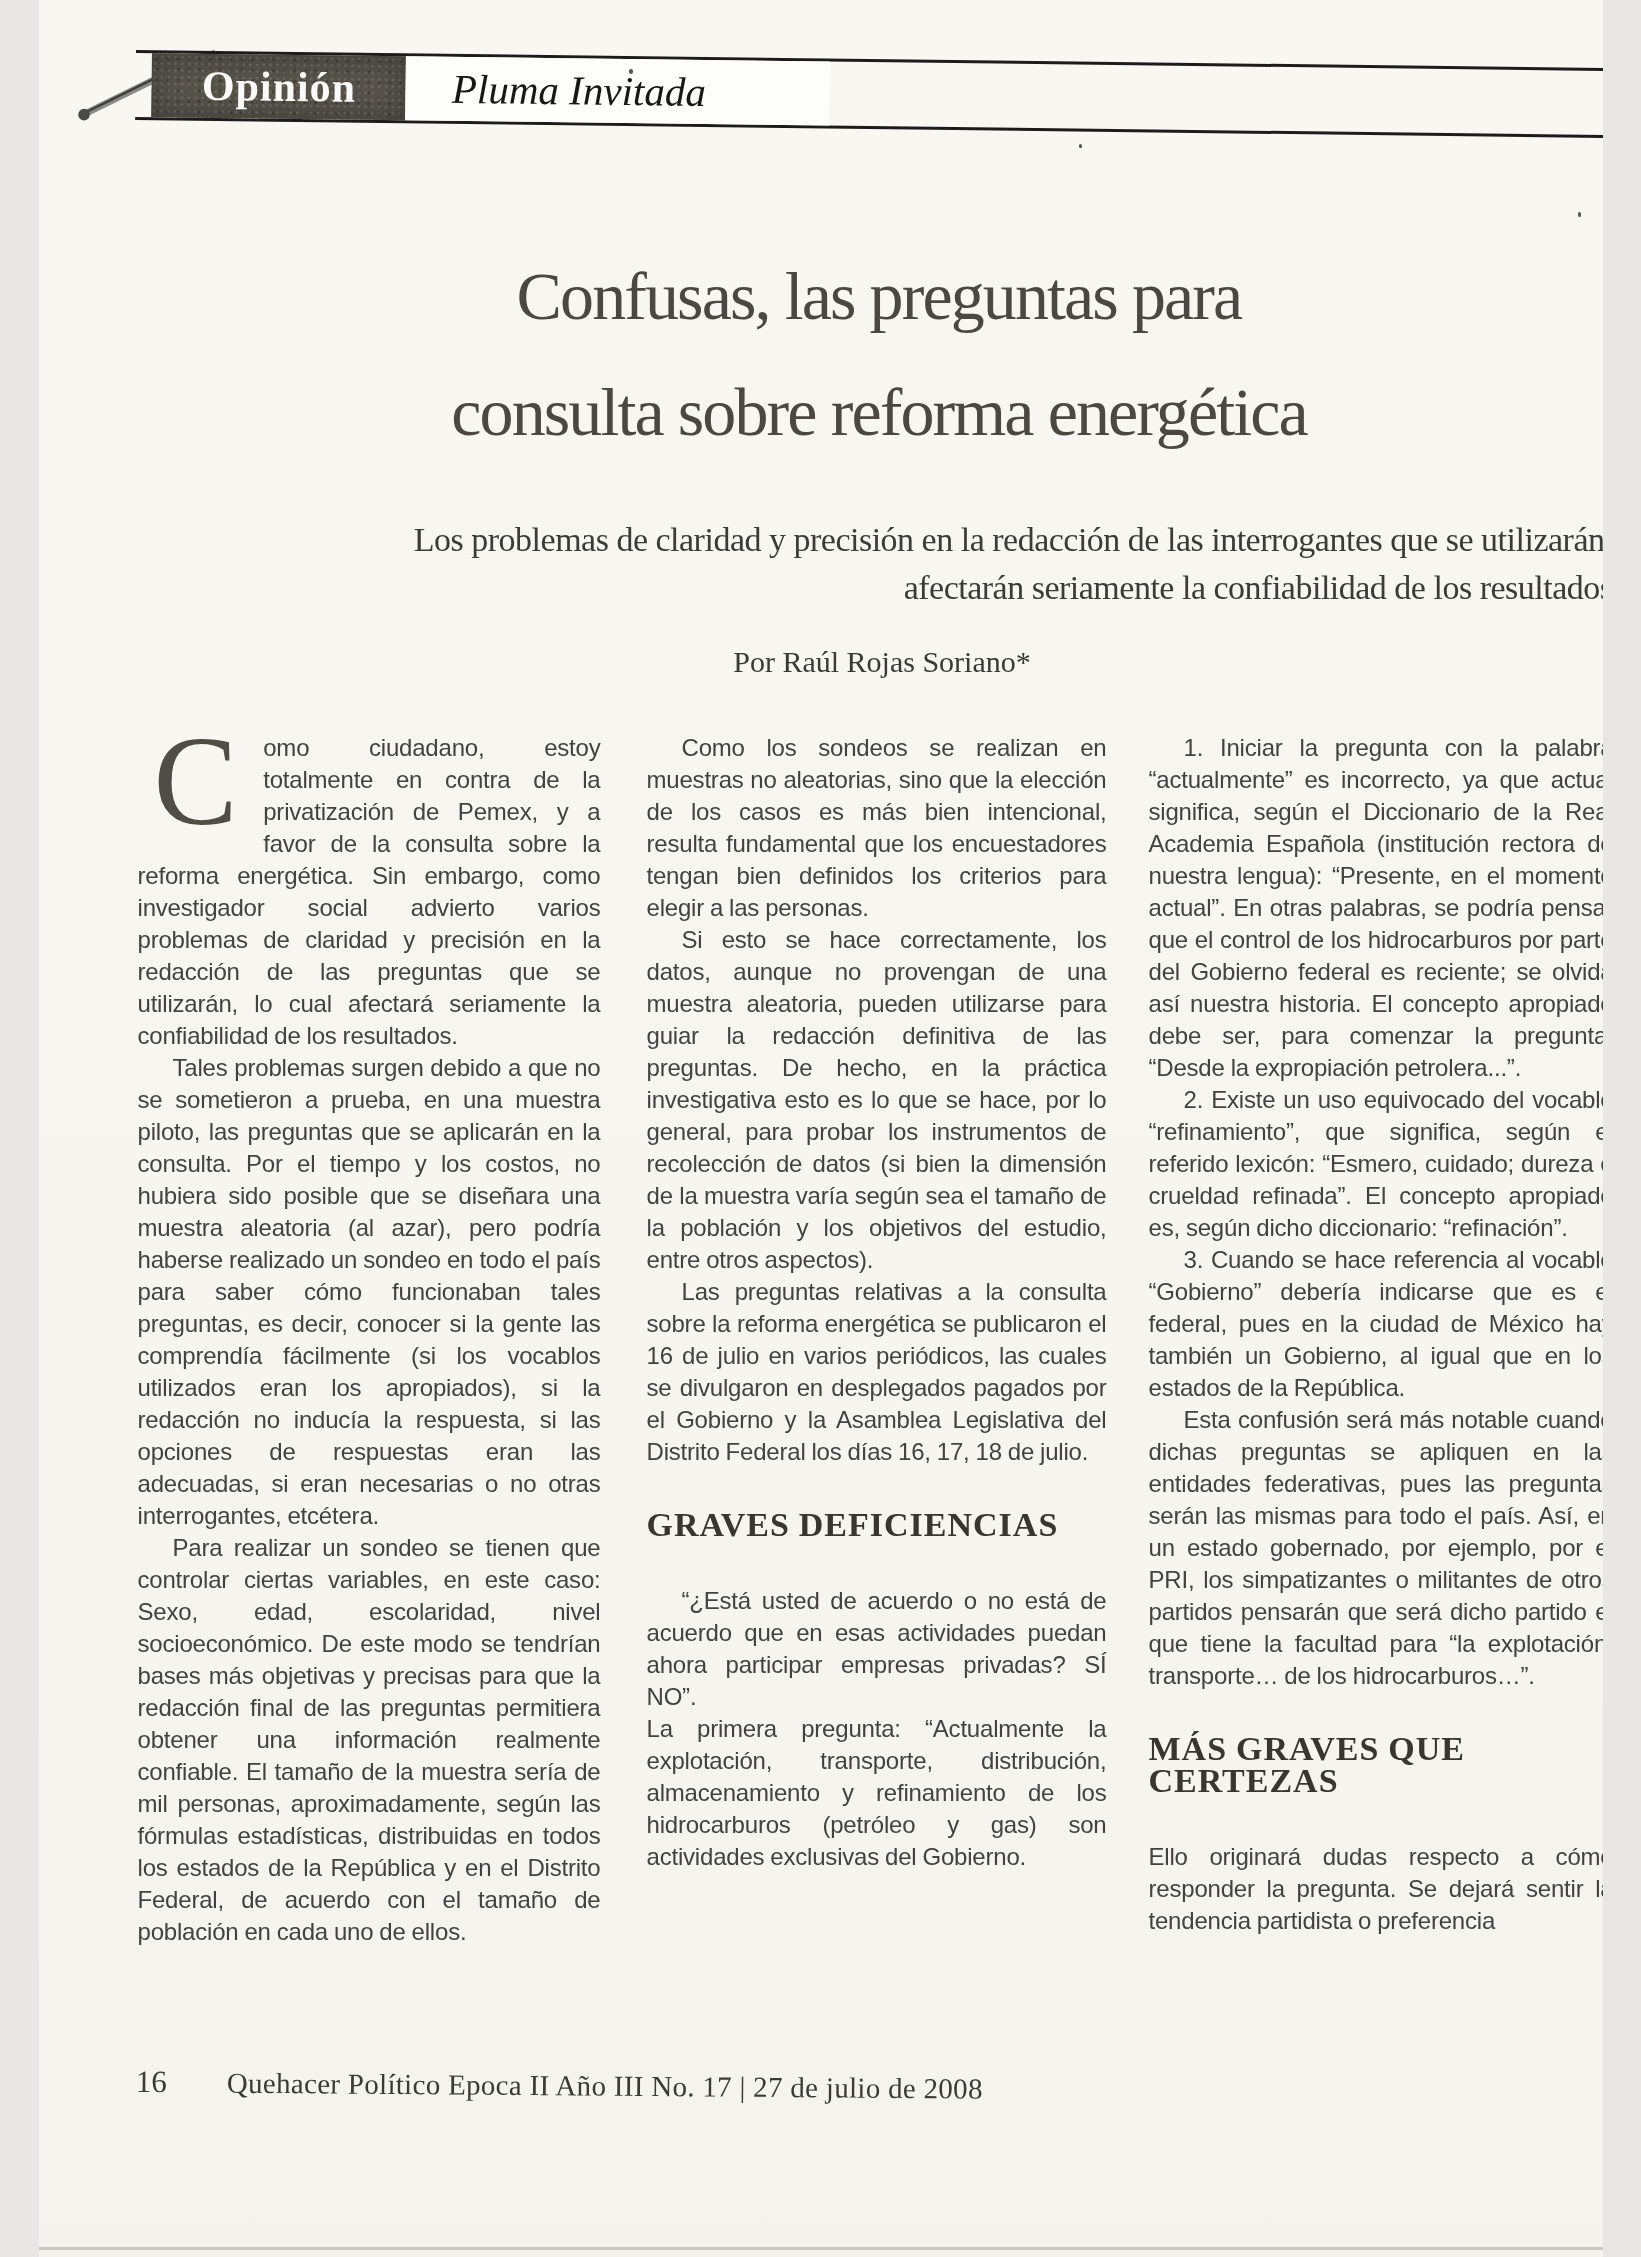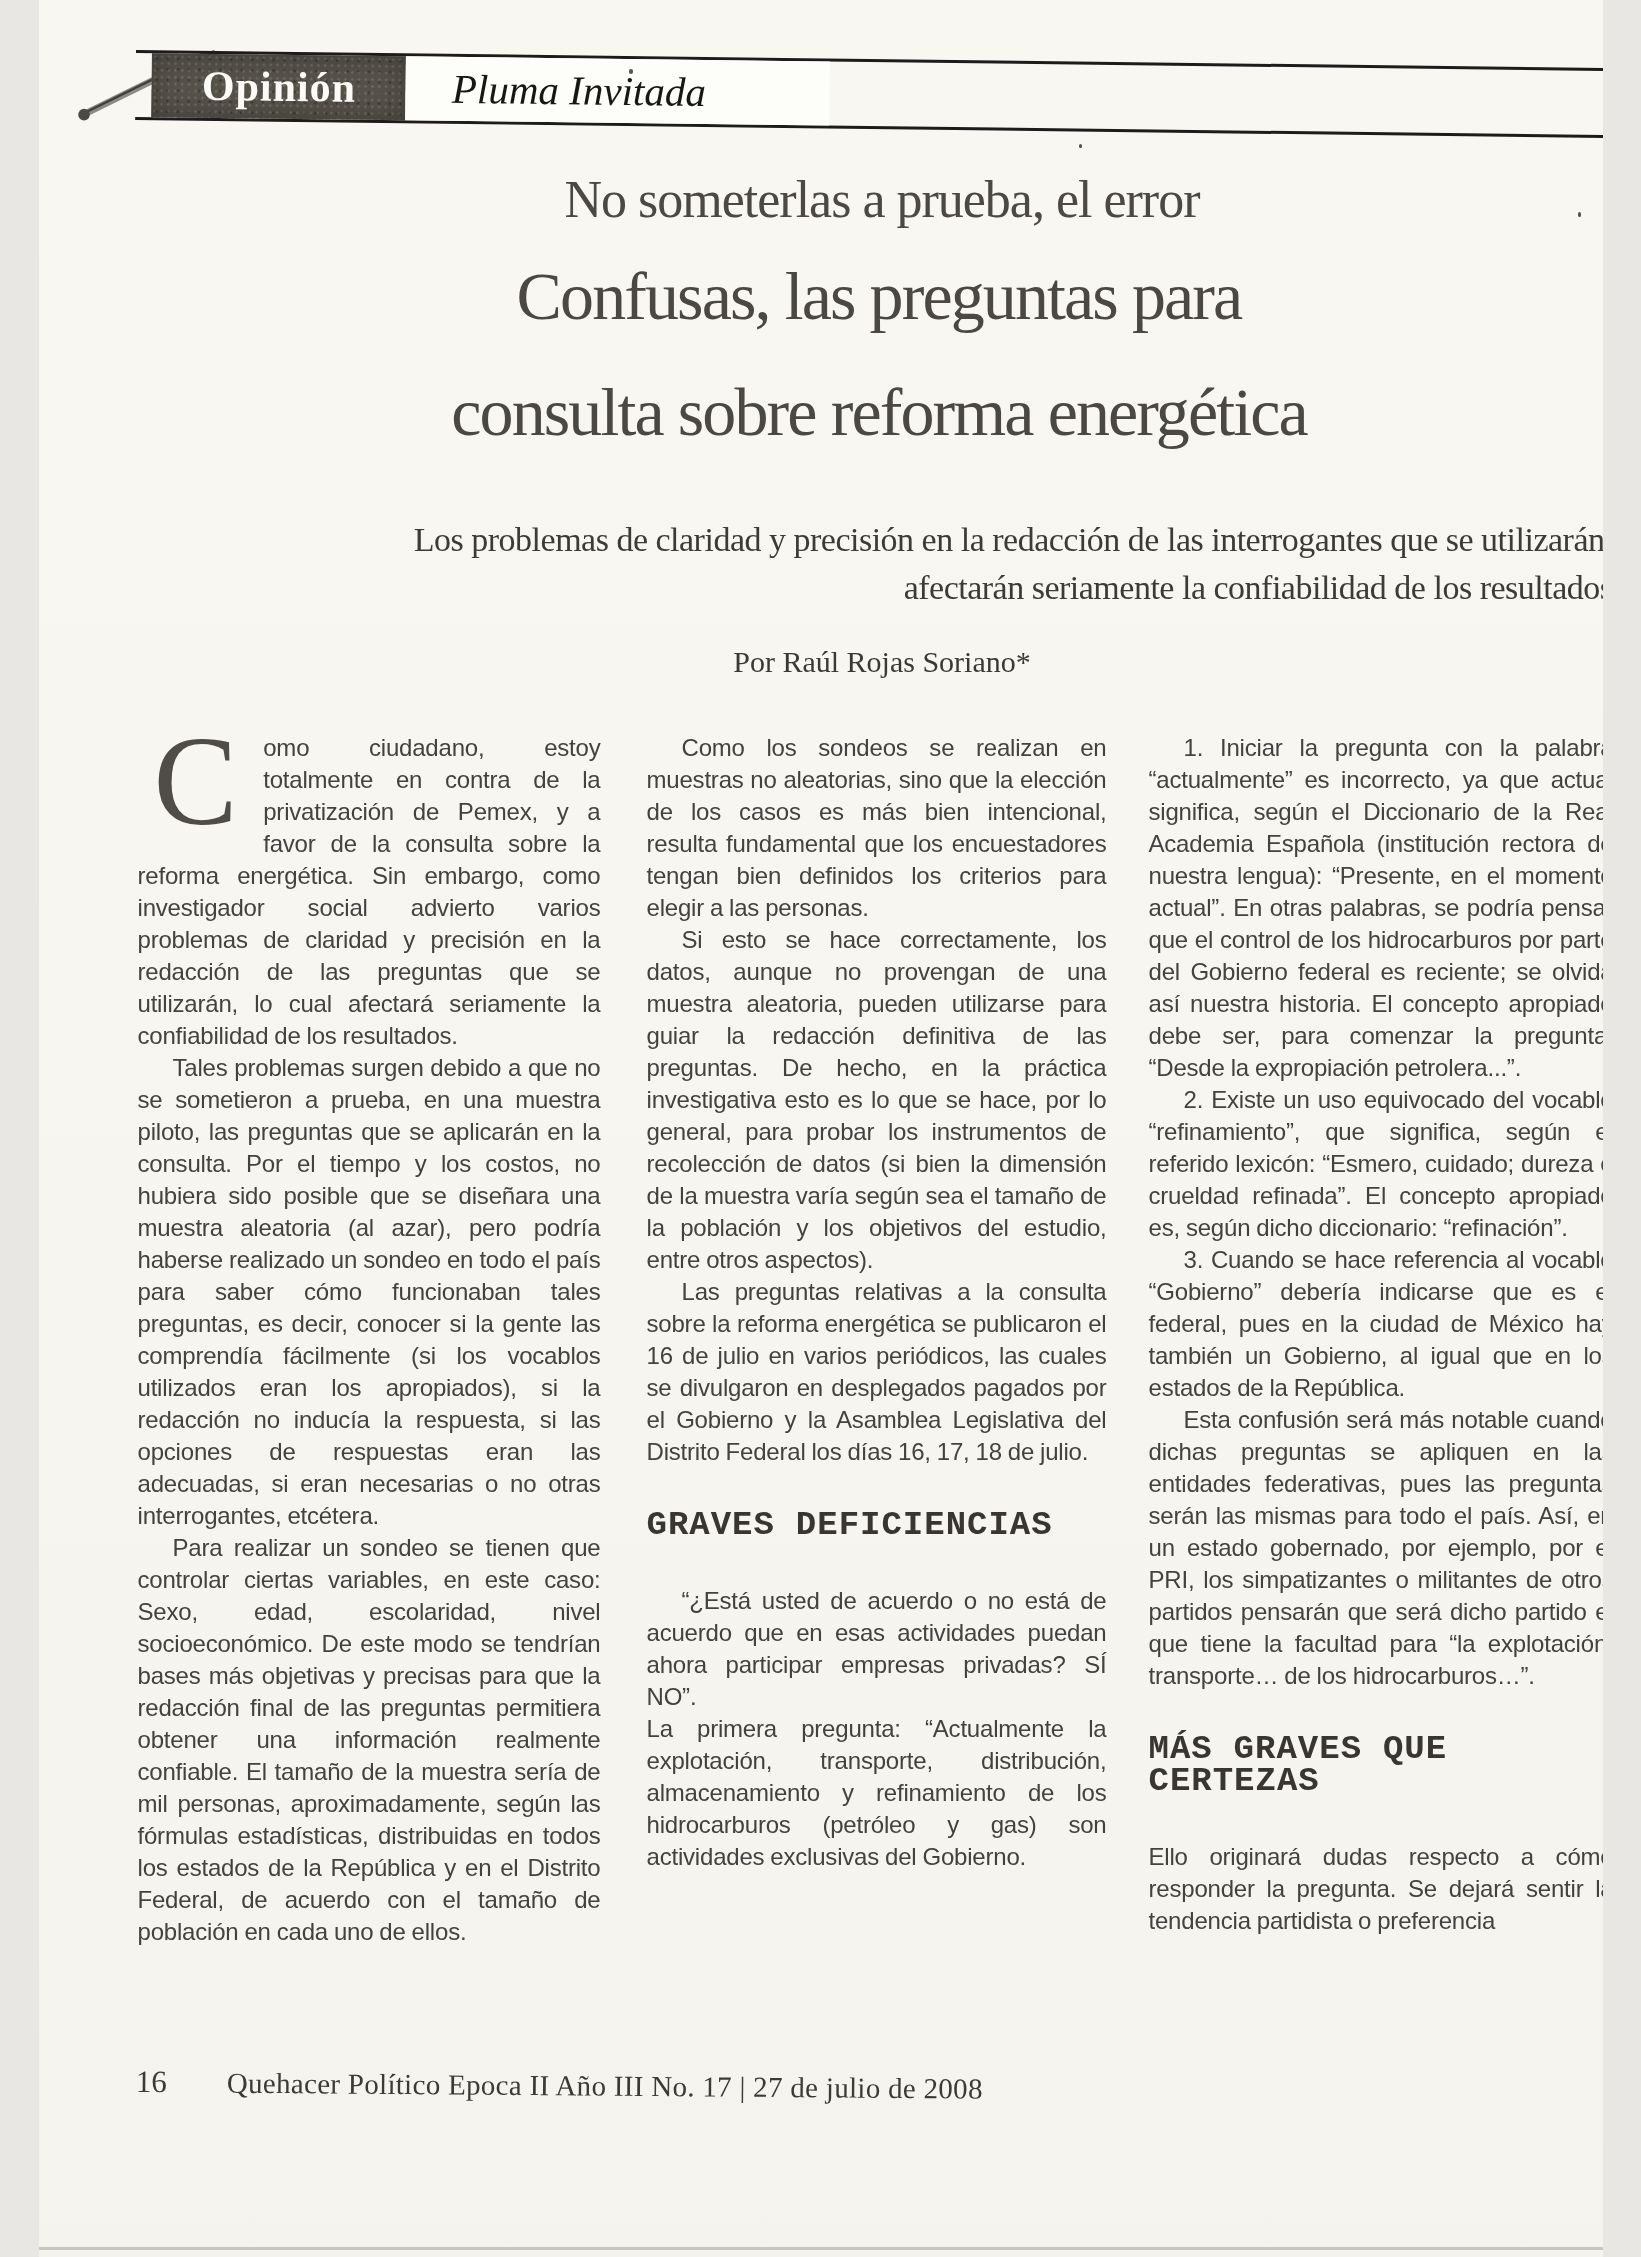--- a/index.html
+++ b/index.html
@@ -45,21 +45,21 @@
   .col{position:absolute;top:732px;font-family:"Liberation Sans","DejaVu Sans",sans-serif;
        font-size:24px;line-height:32px;color:#424240;text-align:justify;
        letter-spacing:-0.2px;word-spacing:-0.5px;hyphens:none;}
   .col-1{left:99px;width:463px;}
   .col-2{left:608px;width:460px;}
   .col-3{left:1110px;width:465px;}
   .para{margin:0;}
   .para.ind{text-indent:35px;}
   .dropcap{float:left;width:116px;text-align:center;font-family:"Liberation Serif","DejaVu Serif",serif;
            font-size:126px;line-height:94px;color:#504d47;margin:2.9px 9.7px 0 0;}
-  .sec-heading{font-family:Liberation Mono, monospace;font-weight:bold;
+  .sec-heading{font-family:Liberation Serif, serif;font-weight:bold;
                font-size:34px;color:#38362f;letter-spacing:1px;margin:41px 0 44px 0;text-align:left;}
 
   
   .footer{position:absolute;left:97px;top:2064px;width:1159px;display:flex;align-items:baseline;
           transform:rotate(0.45deg);transform-origin:left top;color:#3c3a36;}
   .footer .pgnum{font-size:31px;margin-right:60px;}
   .footer .pub{font-size:29px;letter-spacing:0.3px;}
 </style>
 </head>
 <body>
@@ -79,21 +79,20 @@
       <div class="opinion-box">
         <span>Opinión</span>
       </div>
       <div class="pluma-box">
         <span>Pluma Invitada</span>
       </div>
     </div>
     <div class="bottom-rule"></div>
   </div>
 
-  <div class="kicker">No someterlas a prueba, el error</div>
   <div class="headline">
     <div>Confusas, las preguntas para</div>
     <div>consulta sobre reforma energética</div>
   </div>
   <div class="subtitle">
     <div>Los problemas de claridad y precisión en la redacción de las interrogantes que se utilizarán,</div>
     <div>afectarán seriamente la confiabilidad de los resultados</div>
   </div>
   <div class="byline">Por Raúl Rojas Soriano*</div>
 

